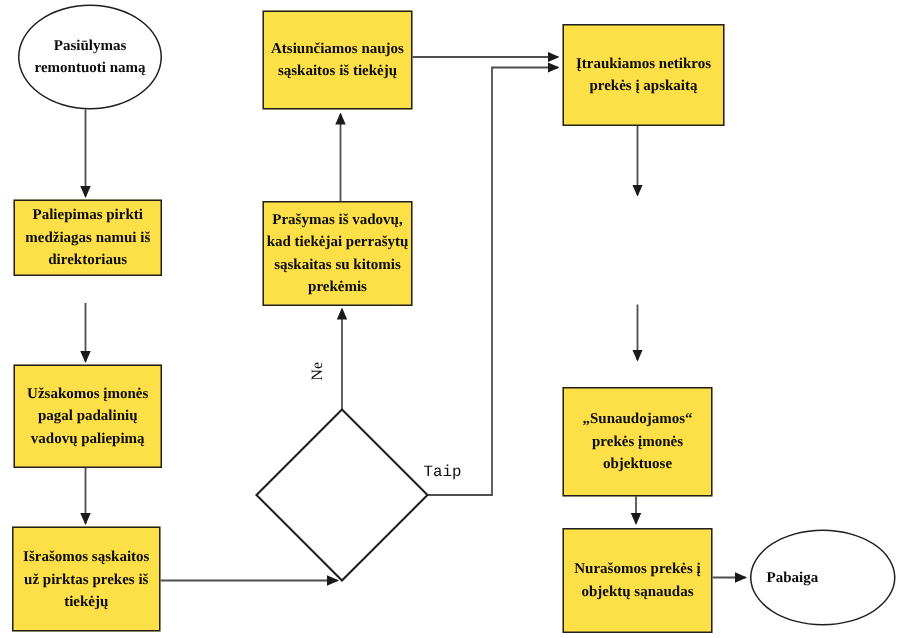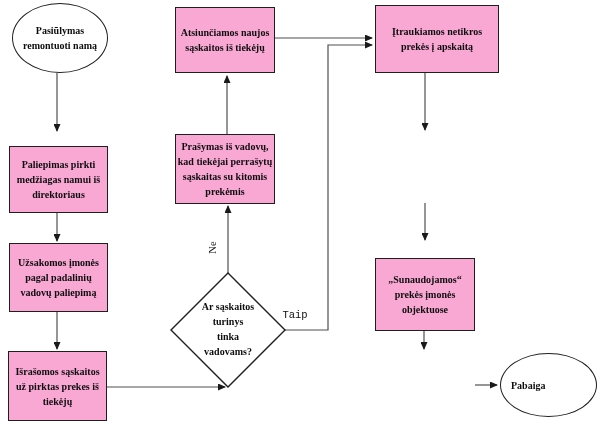--- a/index.html
+++ b/index.html
@@ -29,47 +29,47 @@
     align-items: center;
     justify-content: flex-start;
     text-align: center;
     font-size: 10px;
     line-height: 15px;
     box-sizing: border-box;
     font-weight: bold;
   }
   .process {
     border: 1.4px solid #1f1f1f;
-    background: #f9a8d4;
+    background: #fde047;
     padding: 2px 1px;
   }
   .terminator {
     border: 1.4px solid #1f1f1f;
     background: #ffffff;
     border-radius: 50%;
     padding: 2px 10px;
   }
   .decision-label {
     background: transparent;
   }
   .edge-label {
     position: absolute;
     font-size: 10.5px;
     line-height: 13px;
     text-align: center;
   }
   
   #n-start   { left: 12px;  top: 3px;   width: 96px;  height: 70px; }
-  #n-l1      { left: 9px;   top: 146px; width: 99px;  height: 67px; }
+  #n-l1      { left: 9px;   top: 133px; width: 99px;  height: 51px; }
   #n-l2      { left: 9px;   top: 243px; width: 99px;  height: 69px; }
   #n-l3      { left: 8px;   top: 351px; width: 99px;  height: 70px; }
   #n-m1      { left: 175px; top: 7px;   width: 100px; height: 66px; }
   #n-m2      { left: 175px; top: 134px; width: 100px; height: 70px; }
   #n-dec     { left: 201px; top: 290px; width: 54px;  height: 78px; }
-  #n-r1      { left: 375px; top: 5px;   width: 124px; height: 68px; }
+  #n-r1      { left: 375px; top: 16px;   width: 108px; height: 68px; }
   #n-r2      { left: 375px; top: 133px; width: 100px; height: 70px; }
   #n-r3      { left: 375px; top: 258px; width: 100px; height: 73px; }
   #n-r4      { left: 375px; top: 352px; width: 100px; height: 70px; }
   #n-end     { left: 500px; top: 353px; width: 97px;  height: 64px; }
   #lbl-no {
     left: 198px; top: 241px; width: 28px; height: 13px;
     transform: rotate(-90deg);
     transform-origin: center;
   }
   #lbl-yes {
@@ -121,33 +121,33 @@
   </div>
 
   <div class="node process" id="n-m1">
     <span>Atsiunčiamos naujos sąskaitos iš tiekėjų</span>
   </div>
 
   <div class="node process" id="n-m2">
     <span>Prašymas iš vadovų, kad tiekėjai perrašytų sąskaitas su kitomis prekėmis</span>
   </div>
 
-  <div class="node decision-label" id="n-dec">
-    <span>Ar sąskaitos turinys tinka vadovams?</span>
-  </div>
 
   <div class="node process" id="n-r1">
     <span>Įtraukiamos netikros prekės į apskaitą</span>
   </div>
 
 
   <div class="node process" id="n-r3">
     <span>„Sunaudojamos“ prekės įmonės objektuose</span>
   </div>
 
+  <div class="node process" id="n-r4">
+    <span>Nurašomos prekės į objektų sąnaudas</span>
+  </div>
 
   <div class="node terminator" id="n-end">
     <span>Pabaiga</span>
   </div>
 
   <div class="edge-label" id="lbl-no">Ne</div>
   <div class="edge-label" id="lbl-yes">Taip</div>
 
 </div>
 

